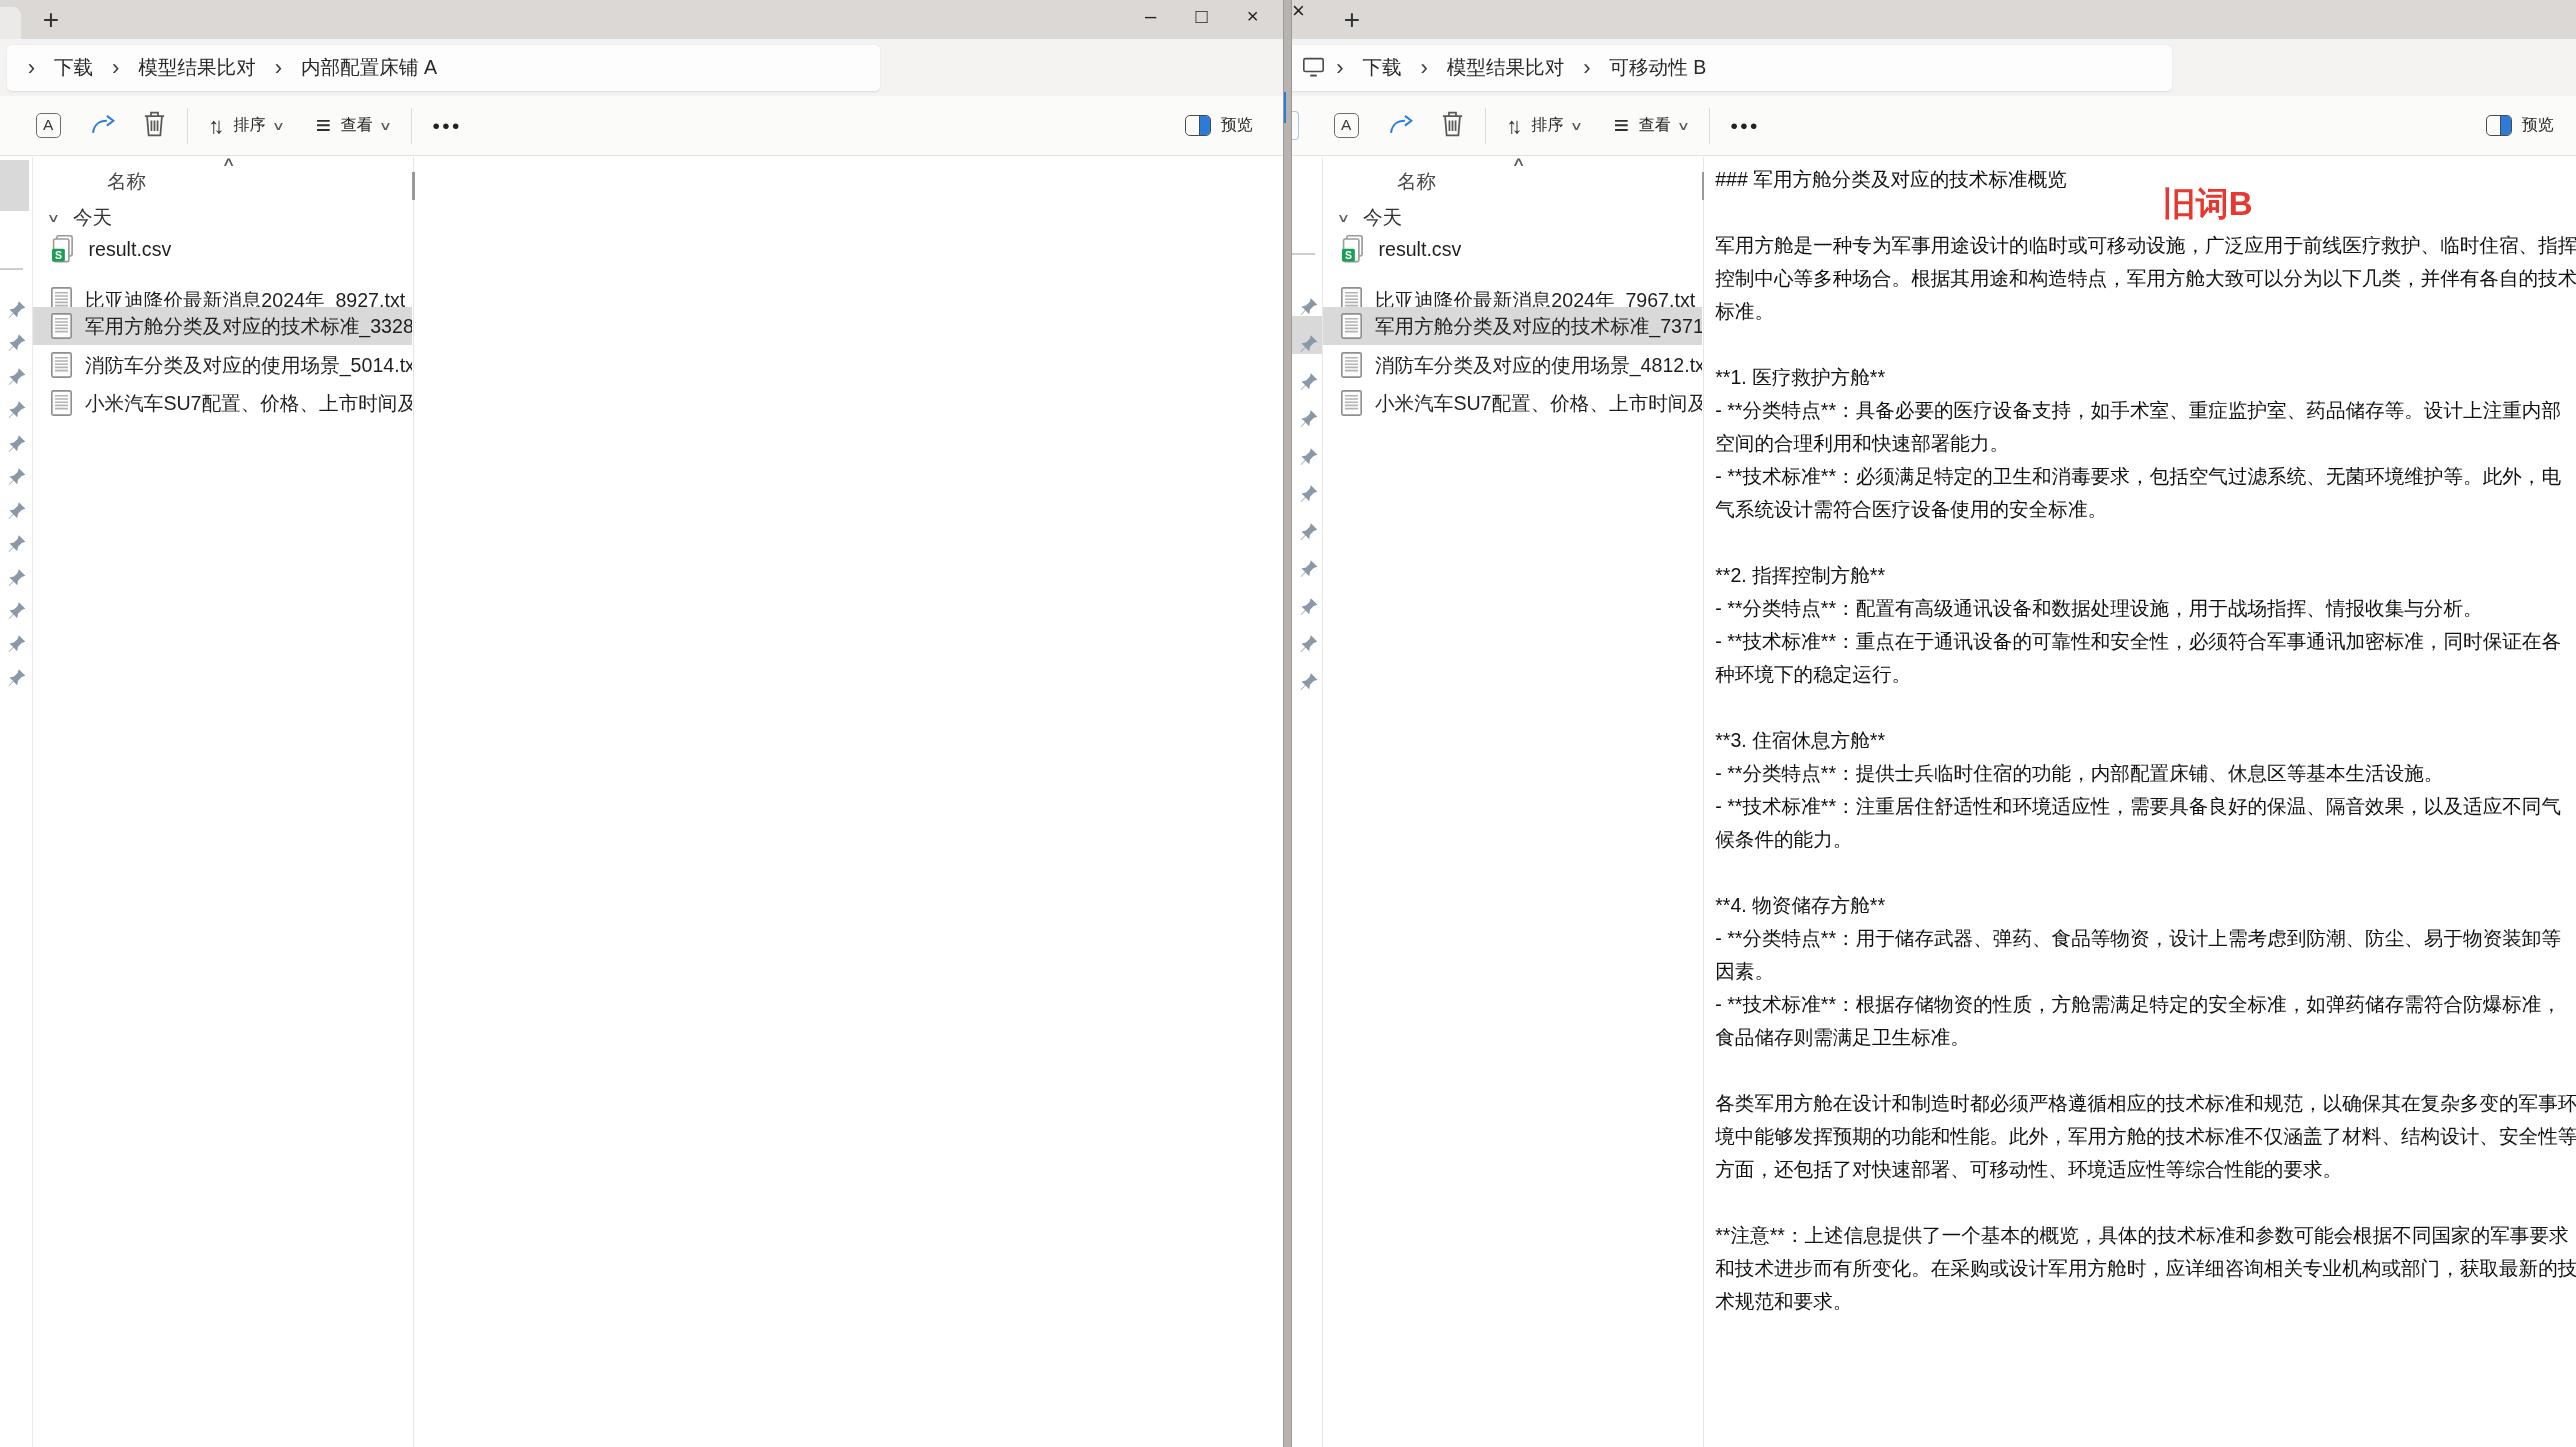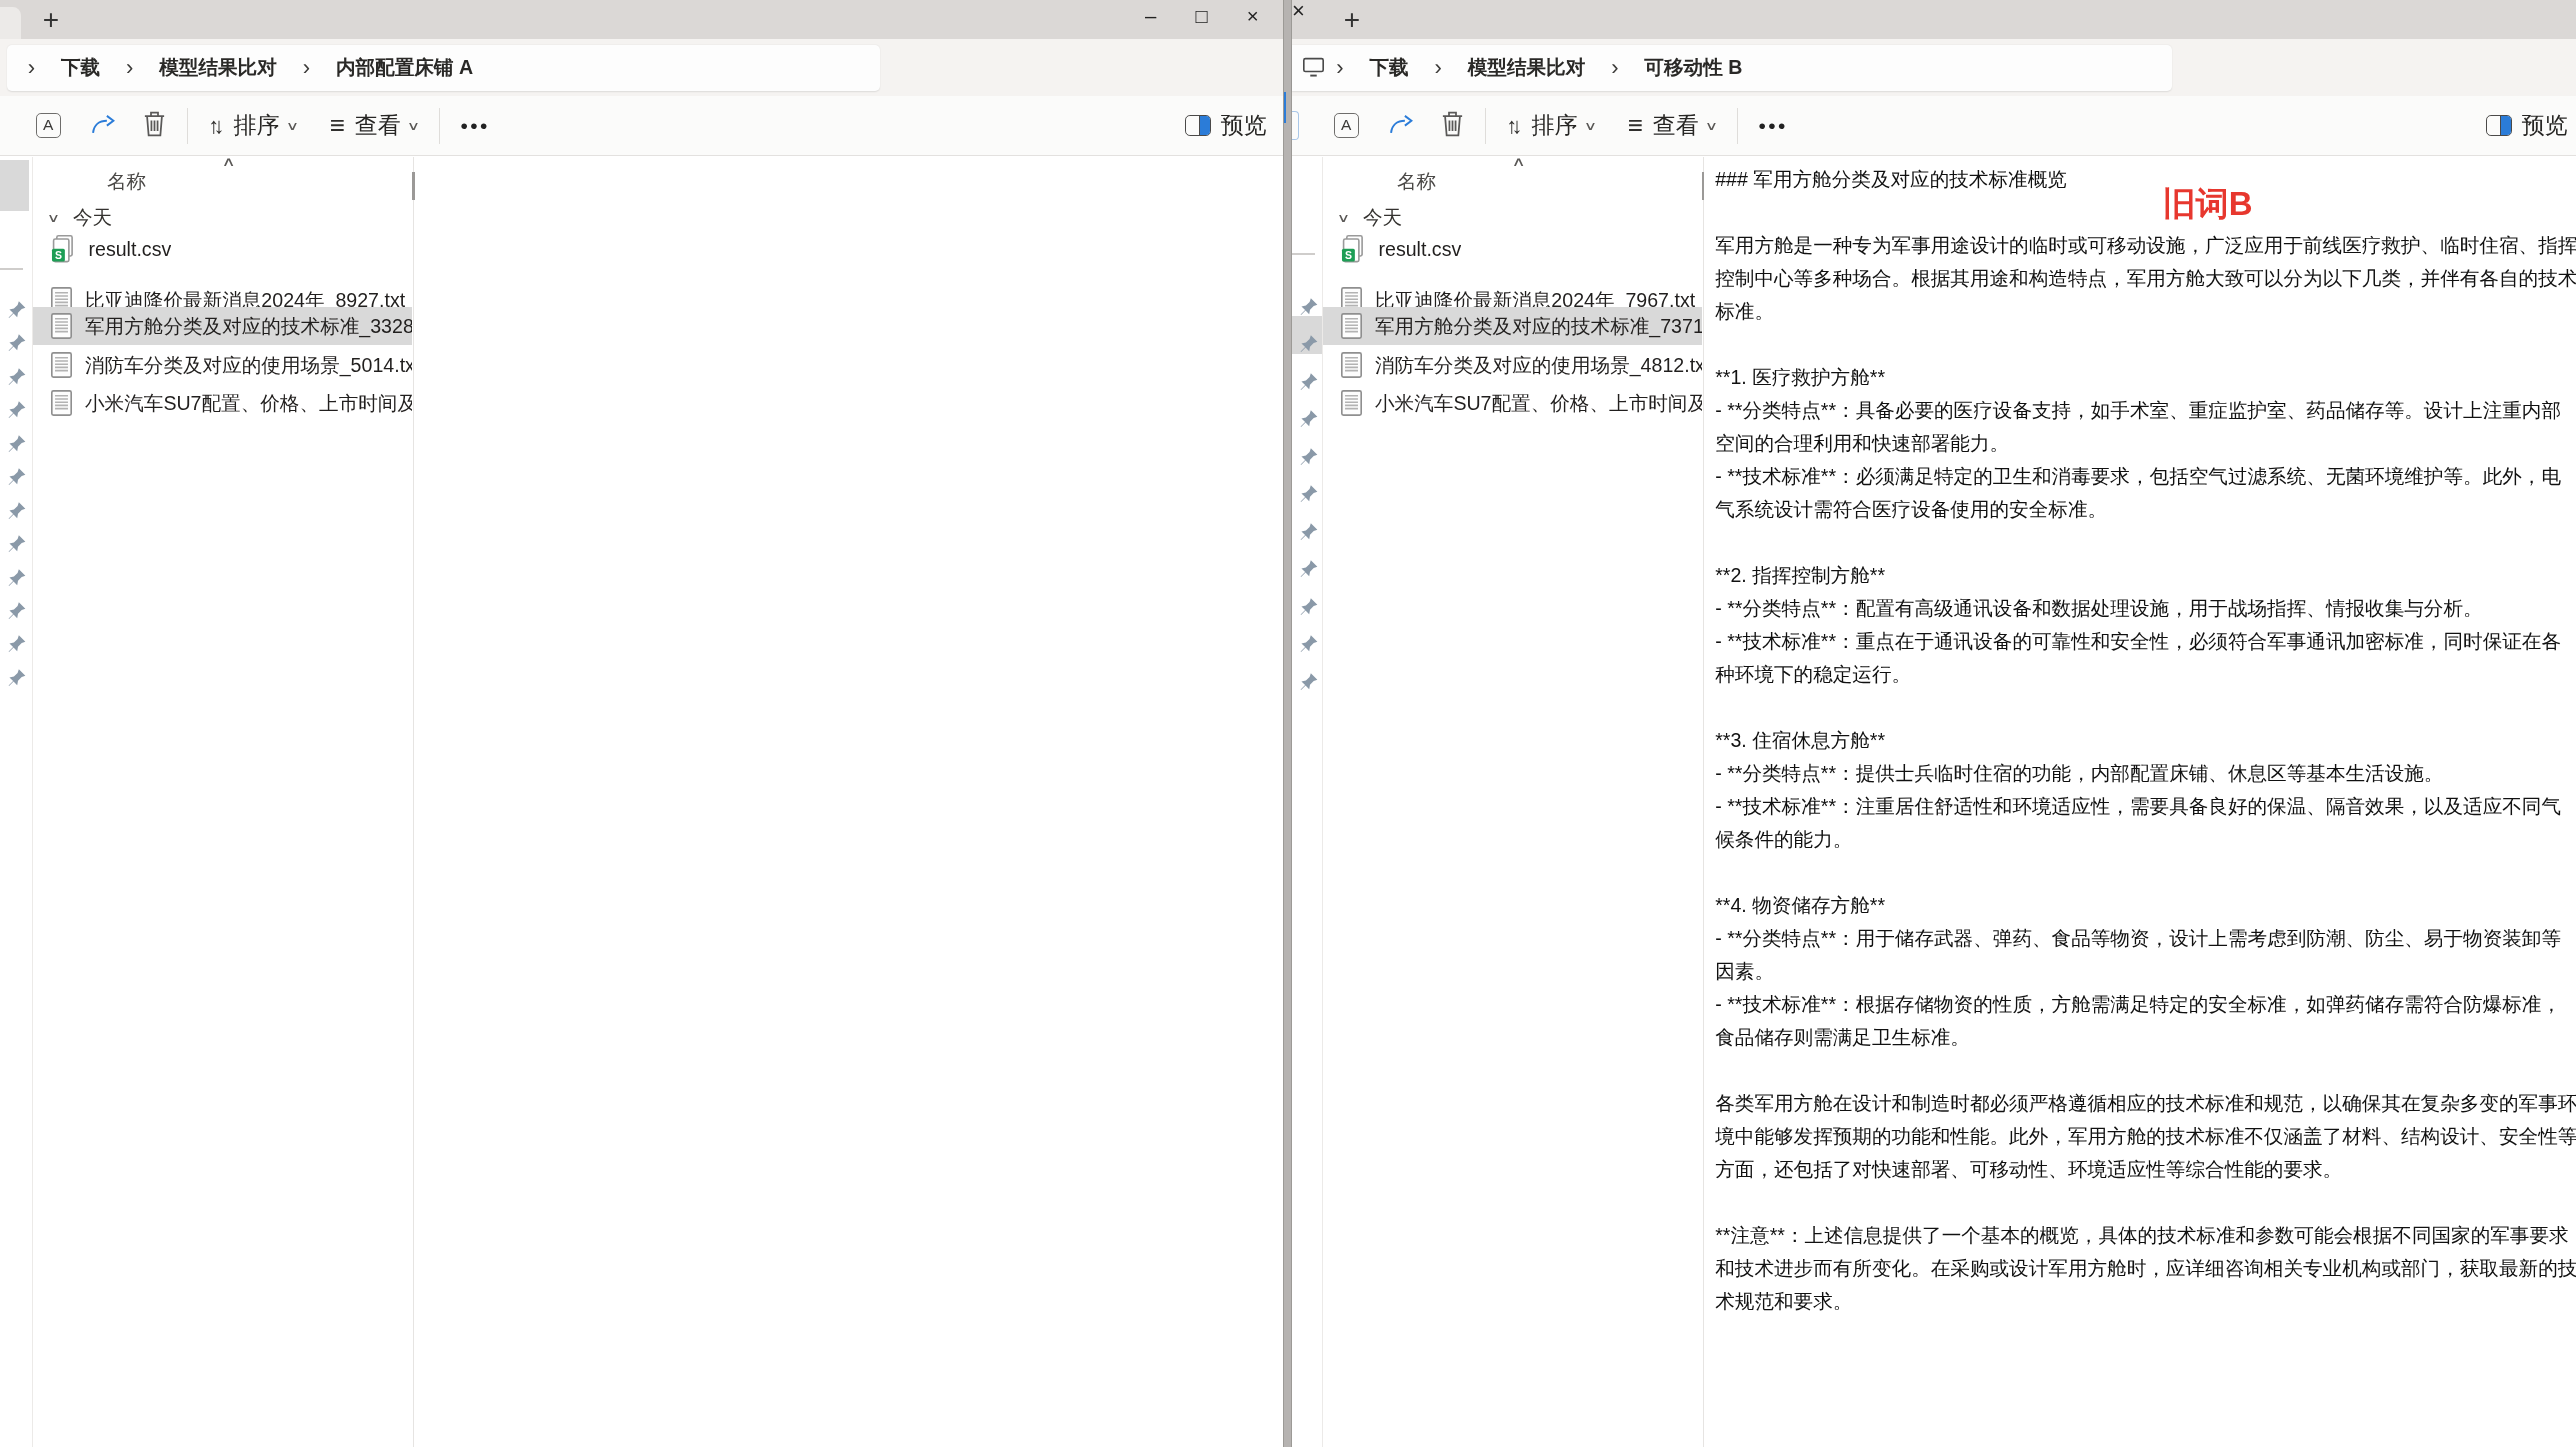--- a/index.html
+++ b/index.html
@@ -26,39 +26,39 @@
   .win-controls { position:absolute; right:4.9px; top:0; display:flex; }
   .win-btn { width:51px; height:34px; text-align:center; line-height:33px; font-size:20.4px; color:#222; }
 
   
   .addressbar { position:relative; height:57px; background:#f5f3f1; }
   .address-box { position:absolute; top:5.7px; height:46px; background:#fdfdfd; border-radius:4.9px;
                  box-shadow:0 0.8px 1.6px rgba(0,0,0,.10); display:flex; align-items:center;
                  font-size:19.6px; color:#2a2927; }
   #win-left  .address-box { left:6.5px; width:873px; padding-left:16.3px; }
   #win-right .address-box { left:0;   width:880px; padding-left:8.2px; border-radius:0 4.9px 4.9px 0; }
-  .crumb { margin:0 21px; white-space:nowrap;font-weight:bold; }
+  .crumb { margin:0 14px; white-space:nowrap; }
   .crumb-chev { color:#3c3b39; font-size:22px; margin:0 4.9px; }
   .monitor-icon { position:relative; width:23px; height:21px; margin:0 6.5px 0 1.6px; flex:none; }
   .search-box { position:absolute; left:888px; top:5.7px; width:374px; height:46px;
                 background:#fdfdfd; border-radius:4.9px; box-shadow:0 0.8px 1.6px rgba(0,0,0,.10); }
   .search-input { width:100%; height:100%; border:none; background:transparent; outline:none;
                   font-family:inherit; font-size:19.6px; color:#403f3d; padding:0 52px 0 19.6px; }
   .search-input::placeholder { color:#5e5c5a; opacity:1; }
   .magnifier { position:absolute; right:19.6px; top:14px; width:12.2px; height:12.2px;
                border:2.4px solid #4f4e4c; border-radius:50%; }
   .magnifier::after { content:""; position:absolute; left:9.8px; top:9.8px; width:6.5px; height:2.4px;
                       background:#4f4e4c; transform:rotate(45deg); transform-origin:0 0; }
 
   
   .toolbar { position:relative; height:60px; background:#fbfbfa; border-bottom:0.8px solid #e3e1df;
              display:flex; align-items:center; }
   .tool-btn { display:flex; align-items:center; cursor:default; }
   .tool-divider { width:0.8px; height:36px; background:#dfddda; }
-  .tool-label { font-size:23px; color:#272624; margin-left:9.8px; }
+  .tool-label { font-size:16px; color:#272624; margin-left:9.8px; }
   .dropdown-chev { font-size:12.2px; color:#5a5856; margin-left:8.2px; transform:scaleX(1.5); }
   .rename-icon { position:relative; width:24.5px; height:24.5px; border:1.6px solid #6e6d6b;
                  border-radius:4.9px; text-align:center; line-height:22px; font-size:15.5px; color:#3b3a38; }
   .rename-cursor { position:absolute; right:-3.3px; top:-4.1px; width:2.4px; height:31px; background:#2b7cd8; }
   .sort-glyph { font-size:22px; letter-spacing:-5.7px; color:#302f2d; padding-right:4.9px; }
   .view-glyph { font-size:26px; color:#302f2d; }
   .more-btn { font-size:21px; letter-spacing:2.4px; color:#222; }
   .preview-toggle { position:absolute; display:flex; align-items:center; }
   #win-left  .preview-toggle { left:1185px; }
   #win-right .preview-toggle { left:1194px; }

